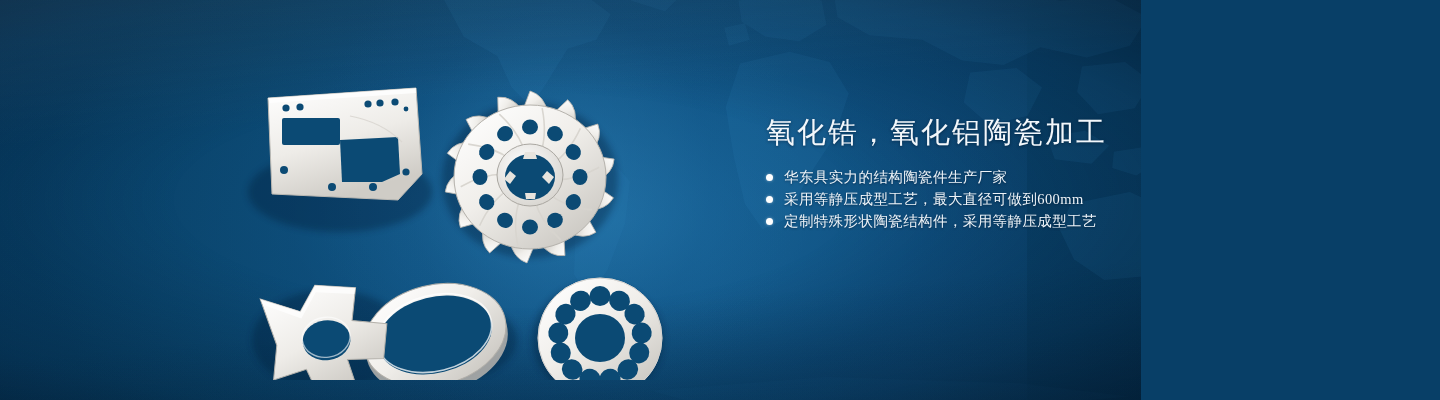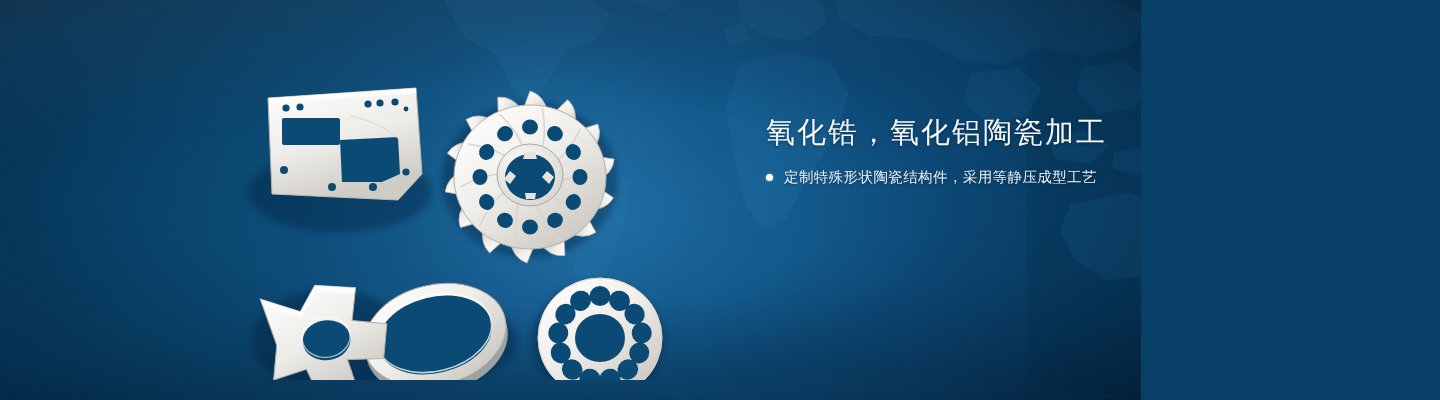--- a/index.html
+++ b/index.html
@@ -235,18 +235,26 @@
         <ellipse cx="0" cy="0" rx="62" ry="60" fill="none" stroke="#ffffff" stroke-width="1" opacity="0.5"></ellipse>
       </g>
     </svg>
   </div>
 
   <div class="copy">
     <div class="title">氧化锆，氧化铝陶瓷加工</div>
     <ul class="bullets">
       <li>
         <span class="dot"></span>
+        <span>华东具实力的结构陶瓷件生产厂家</span>
+      </li>
+      <li>
+        <span class="dot"></span>
+        <span>采用等静压成型工艺，最大直径可做到600mm</span>
+      </li>
+      <li>
+        <span class="dot"></span>
         <span>定制特殊形状陶瓷结构件，采用等静压成型工艺</span>
       </li>
     </ul>
   </div>
 
 </div>
 
 </body></html>

